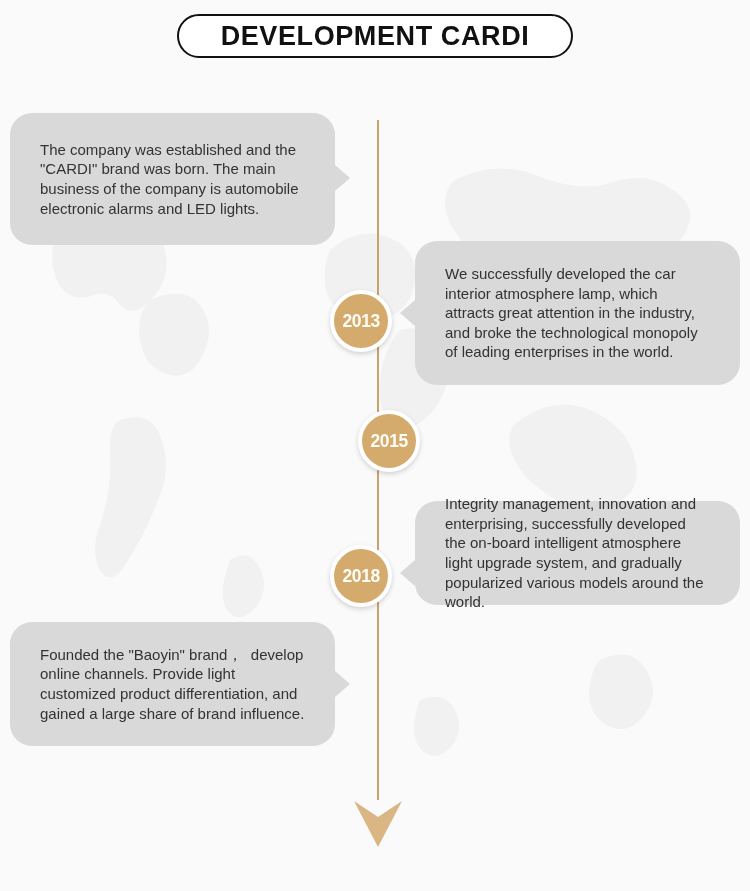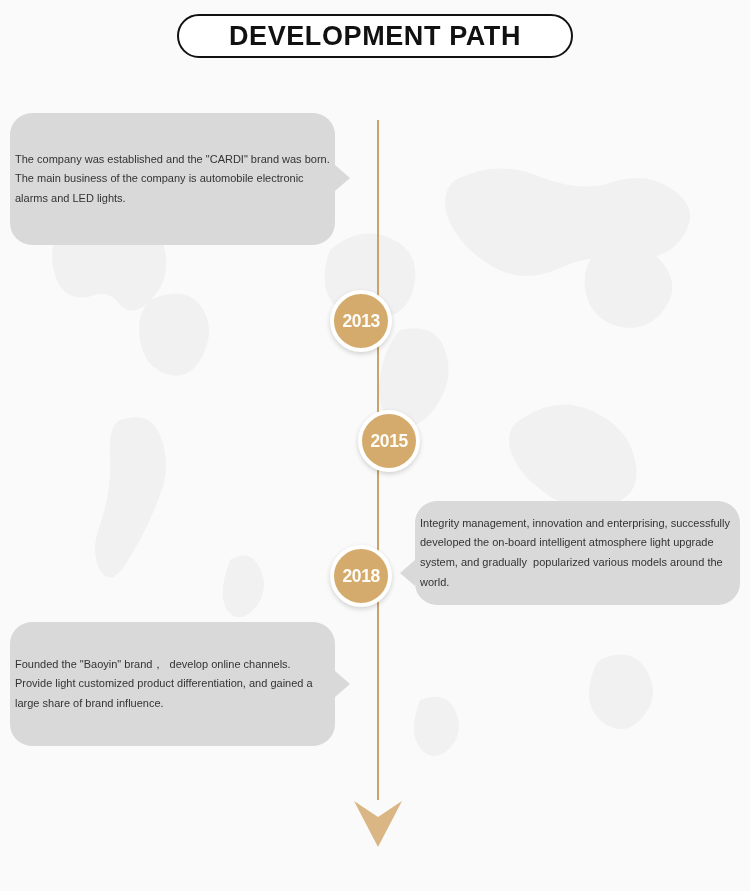--- a/index.html
+++ b/index.html
@@ -98,24 +98,24 @@
   
   .bubble {
     position: absolute;
     background: #d9d9d9;
     border-radius: 22px;
     box-sizing: border-box;
     display: flex;
     align-items: center;
   }
   .bubble-text {
-    font-size: 11px;
+    font-size: 15px;
     line-height: 19.6px;
     color: #333333;
-    padding: 0 5px;
+    padding: 0 30px;
     white-space: pre-wrap;
   }
   .bubble-tail {
     position: absolute;
     width: 0;
     height: 0;
     border-top: 13px solid transparent;
     border-bottom: 13px solid transparent;
   }
   .tail-right {
@@ -147,35 +147,39 @@
         <path d="M230 560 q20 -12 30 8 q10 22 -5 40 q-16 18 -28 2 q-10 -16 3 -50 z"></path>
         <path d="M80 640 q28 -12 42 10 q14 24 0 50 q-15 28 -35 18 q-18 -10 -17 -40 q1 -26 10 -38 z"></path>
         <path d="M600 660 q30 -14 45 8 q16 24 0 46 q-18 24 -40 10 q-20 -14 -15 -40 q3 -18 10 -24 z"></path>
         <path d="M420 700 q25 -10 35 10 q10 22 -5 38 q-16 16 -30 0 q-12 -16 0 -48 z"></path>
         <path d="M250 130 q25 -14 45 5 q18 20 5 42 q-15 24 -35 12 q-20 -12 -20 -35 q0 -16 5 -24 z"></path>
       </g>
     </svg>
   </div>
 
   <div id="title-pill">
-    <span id="title-text">DEVELOPMENT PATH</span>
+    <span id="title-text">DEVELOPMENT CARDI</span>
   </div>
 
   <div id="timeline-line"></div>
   <div id="timeline-arrow">
     <svg viewBox="0 0 52 54" xmlns="http://www.w3.org/2000/svg">
       <path d="M2 6 L26 22 L50 6 L26 52 Z" fill="#d9b684"></path>
     </svg>
   </div>
 
   <div class="bubble" style="left:10px; top:113px; width:325px; height:132px;">
     <span class="bubble-text">The company was established and the "CARDI" brand was born. The main business of the company is automobile electronic alarms and LED lights.</span>
     <span class="bubble-tail tail-right" style="top:52px;"></span>
   </div>
 
+  <div class="bubble" style="left:415px; top:241px; width:325px; height:144px;">
+    <span class="bubble-text">We successfully developed the car interior atmosphere lamp, which attracts great attention in the industry, and broke the technological monopoly of leading enterprises in the world.</span>
+    <span class="bubble-tail tail-left" style="top:59px;"></span>
+  </div>
   <div class="year-marker" style="left:330px; top:290px;">
     <span class="year-label">2013</span>
   </div>
 
   <div class="year-marker" style="left:358px; top:410px;">
     <span class="year-label">2015</span>
   </div>
 
   <div class="bubble" style="left:415px; top:501px; width:325px; height:104px;">
     <span class="bubble-text">Integrity management, innovation and enterprising, successfully developed the on-board intelligent atmosphere light upgrade system, and gradually  popularized various models around the world.</span>

